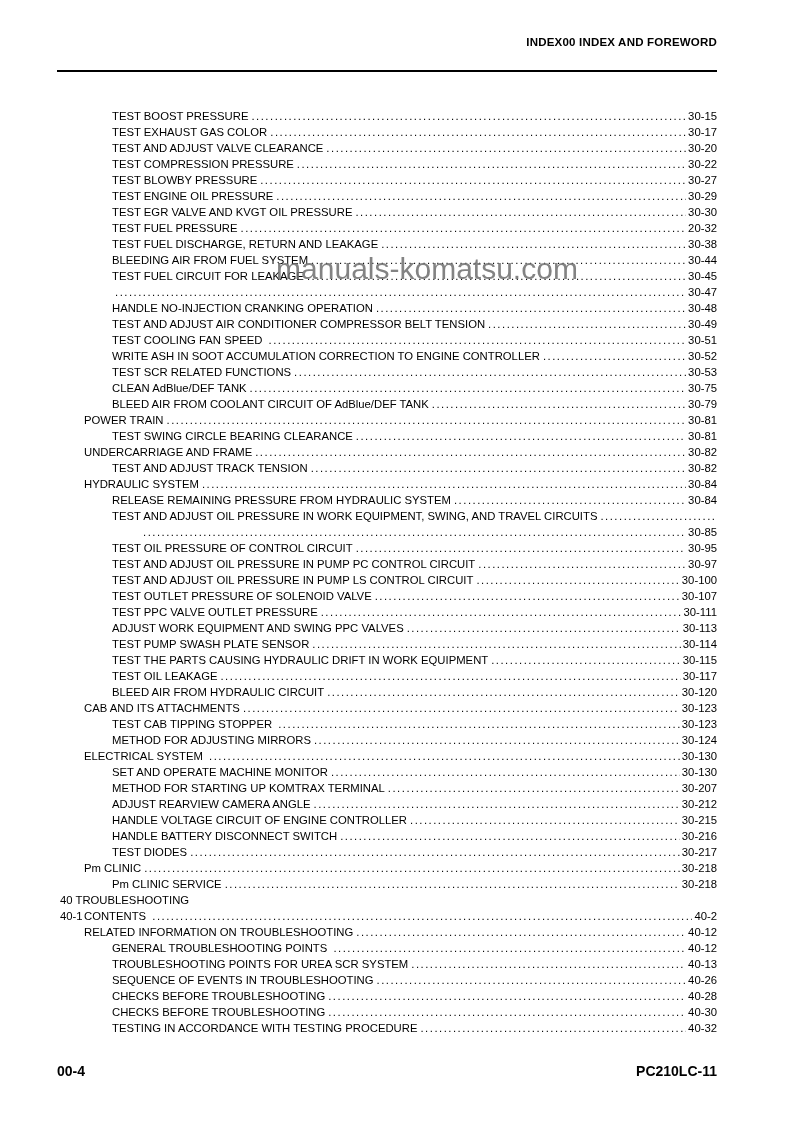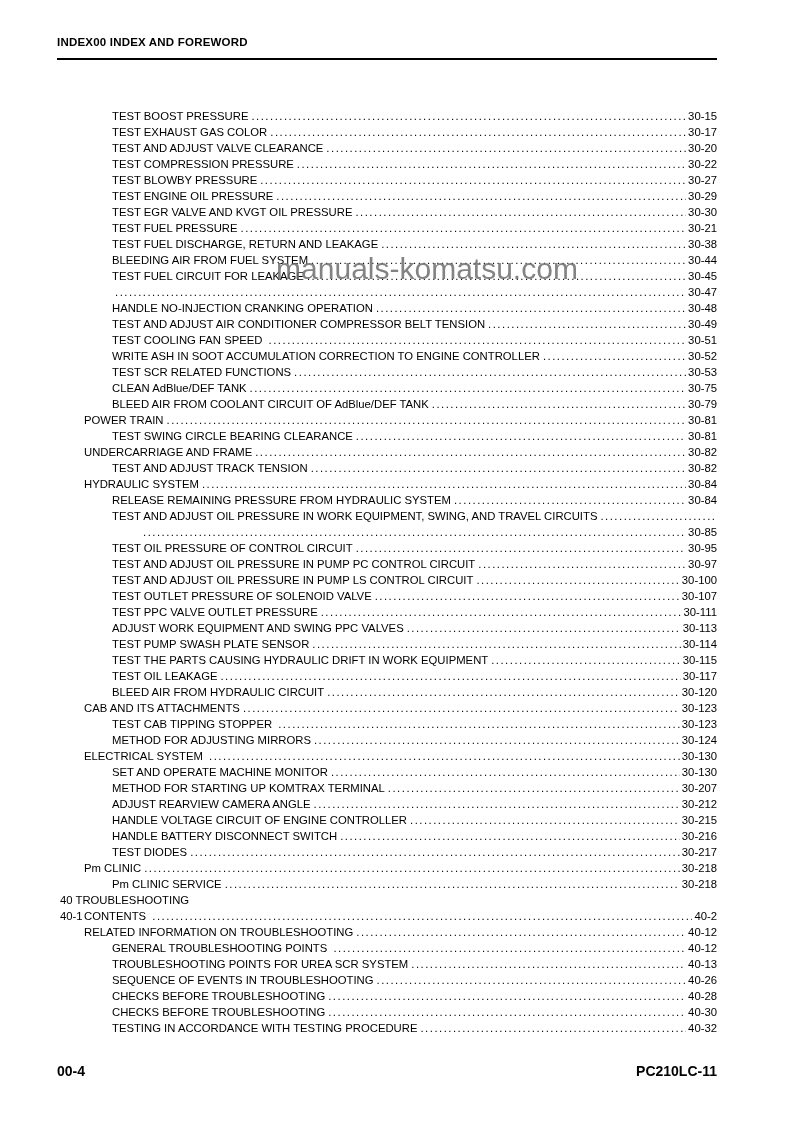--- a/index.html
+++ b/index.html
@@ -15,27 +15,27 @@
     font-family: "Liberation Sans", sans-serif;
     overflow: hidden;
   }
 
   .header {
     position: absolute;
     top: 36px;
     left: 57px;
     right: 77px;
     display: flex;
-    justify-content: flex-start;
+    justify-content: flex-end;
     align-items: flex-end;
     font-weight: bold;
     font-size: 11.5px;
     letter-spacing: 0.2px;
     border-bottom: 2px solid #000000;
-    padding-bottom: 10px;
+    padding-bottom: 22px;
   }
 
   .toc {
     position: absolute;
     top: 108px;
     left: 57px;
     right: 77px;
     font-size: 11.3px;
   }
   .toc-row {
@@ -135,21 +135,21 @@
 
   <div class="toc-row lv2">
     <span class="toc-title">TEST EGR VALVE AND KVGT OIL PRESSURE</span>
     <span class="toc-dots"></span>
     <span class="toc-page">30-30</span>
   </div>
 
   <div class="toc-row lv2">
     <span class="toc-title">TEST FUEL PRESSURE</span>
     <span class="toc-dots"></span>
-    <span class="toc-page">30-21</span>
+    <span class="toc-page">20-32</span>
   </div>
 
   <div class="toc-row lv2">
     <span class="toc-title">TEST FUEL DISCHARGE, RETURN AND LEAKAGE</span>
     <span class="toc-dots"></span>
     <span class="toc-page">30-38</span>
   </div>
 
   <div class="toc-row lv2">
     <span class="toc-title">BLEEDING AIR FROM FUEL SYSTEM</span>

